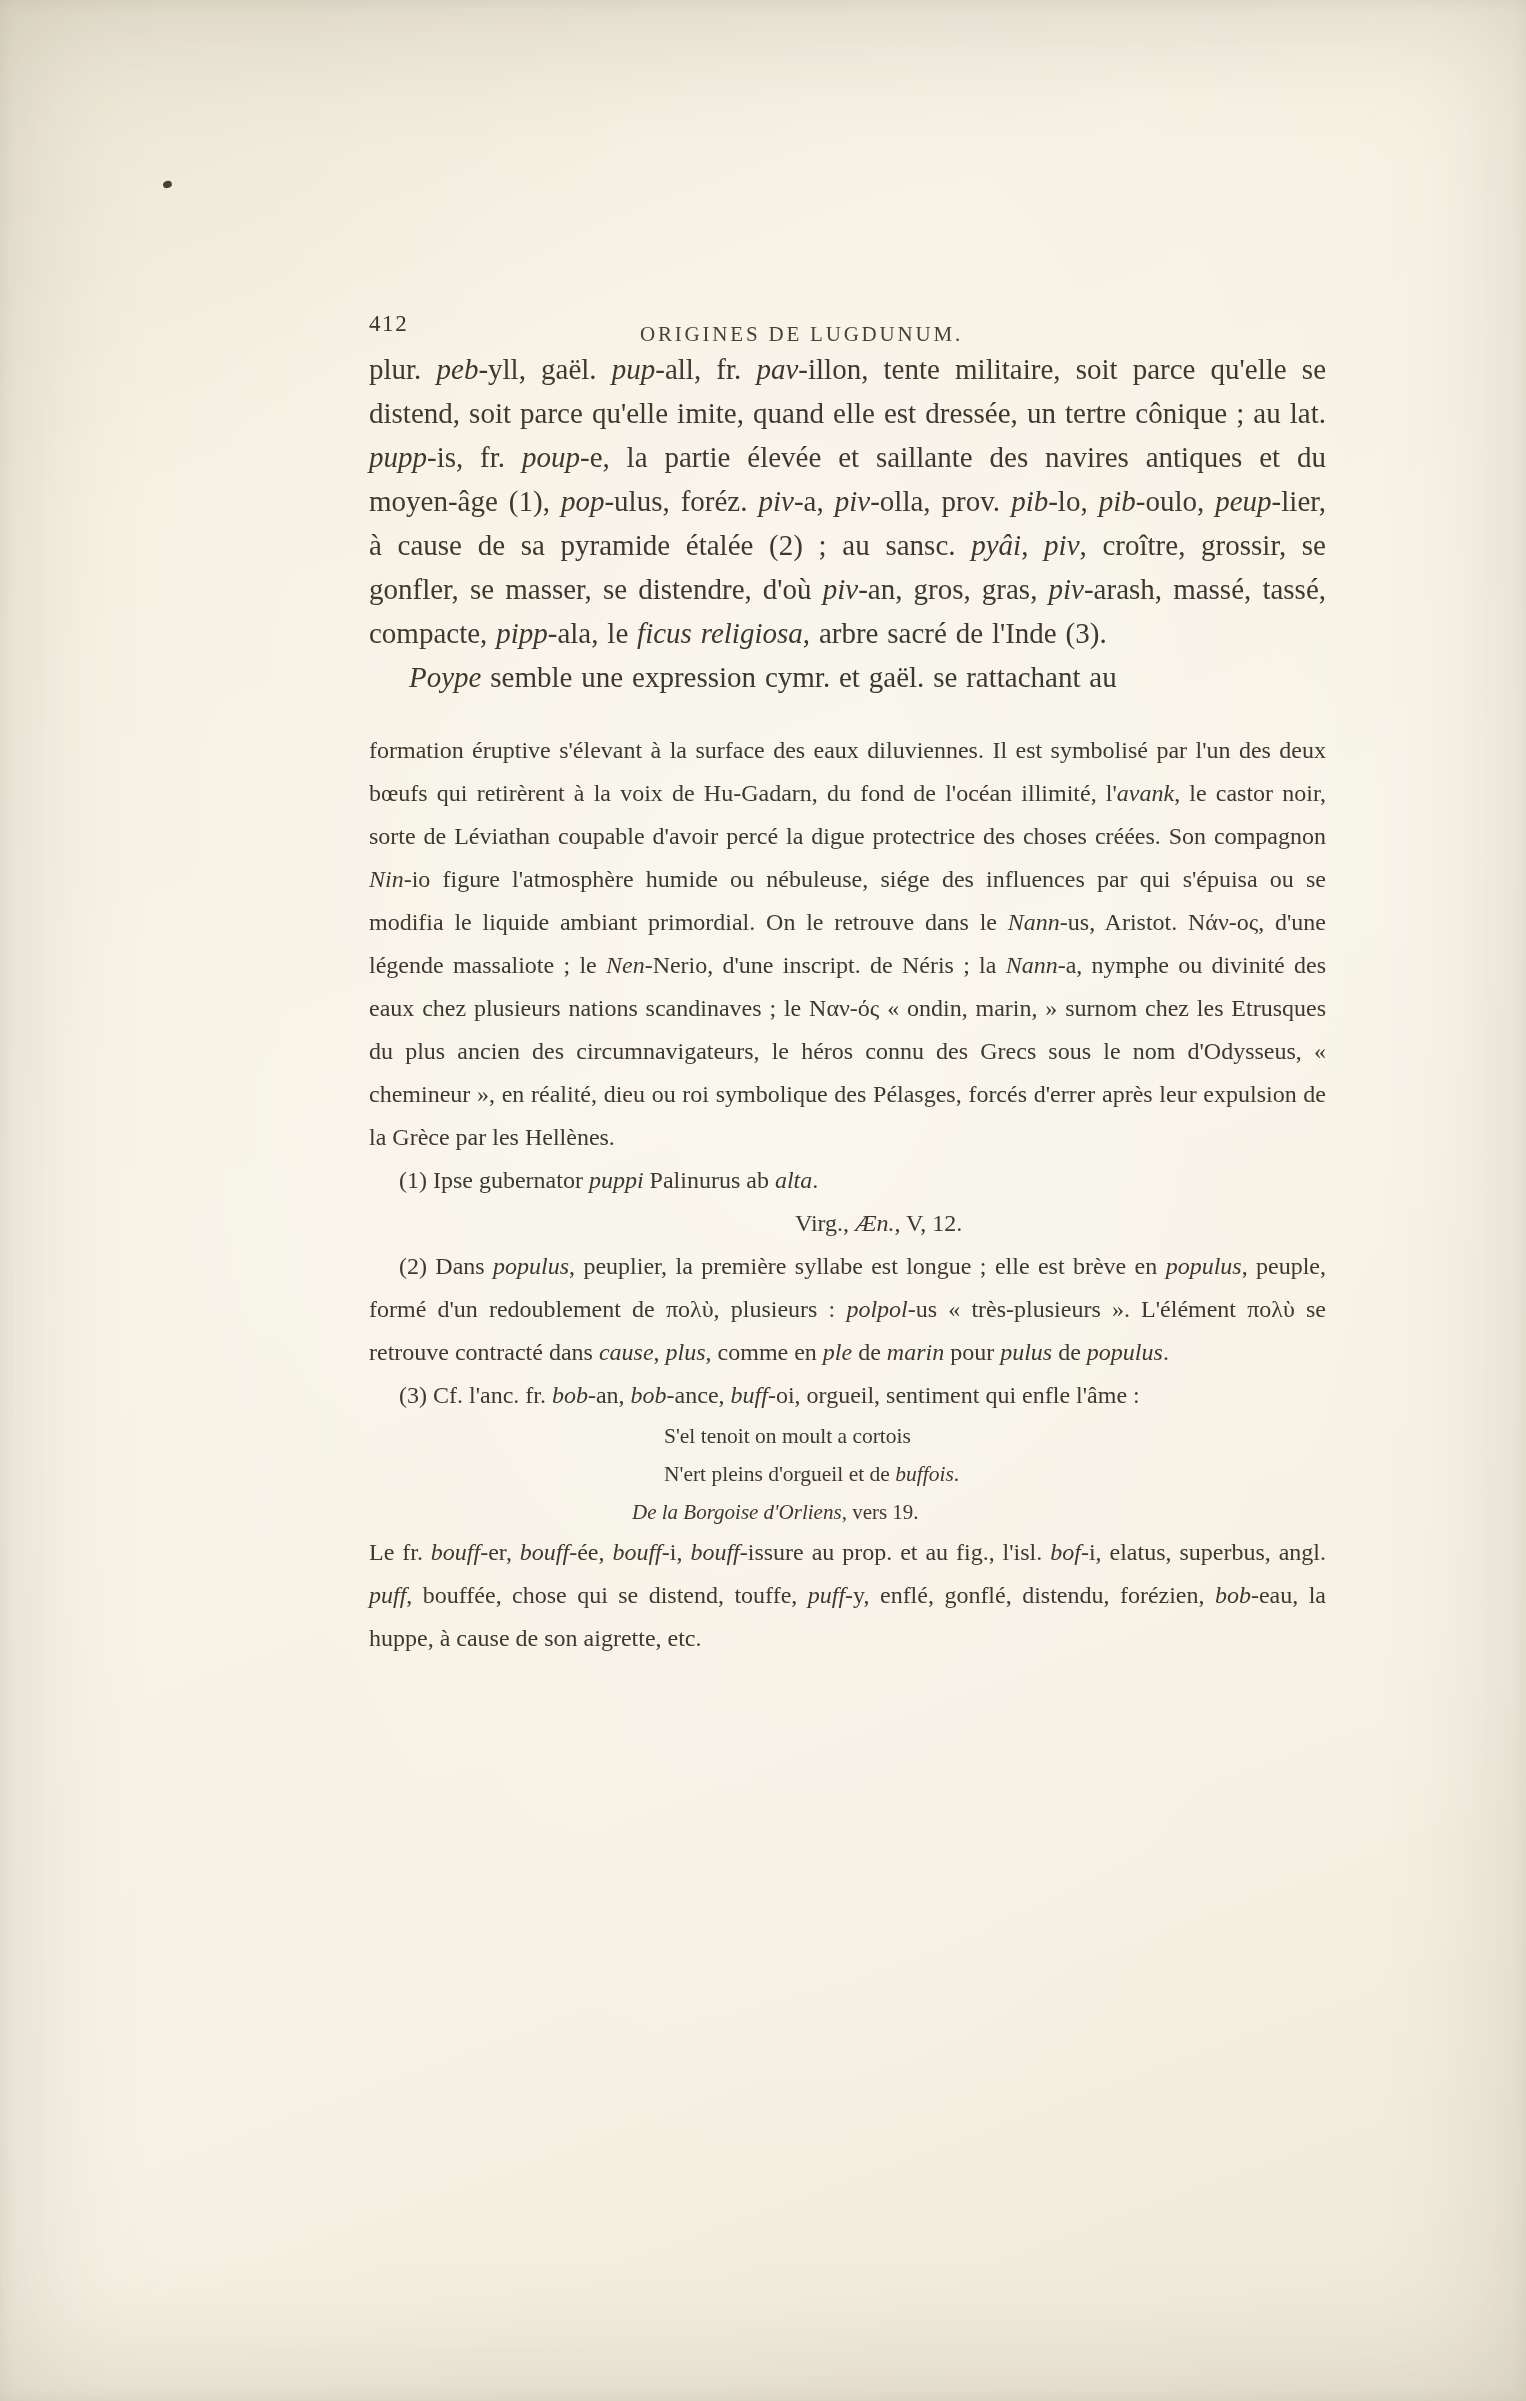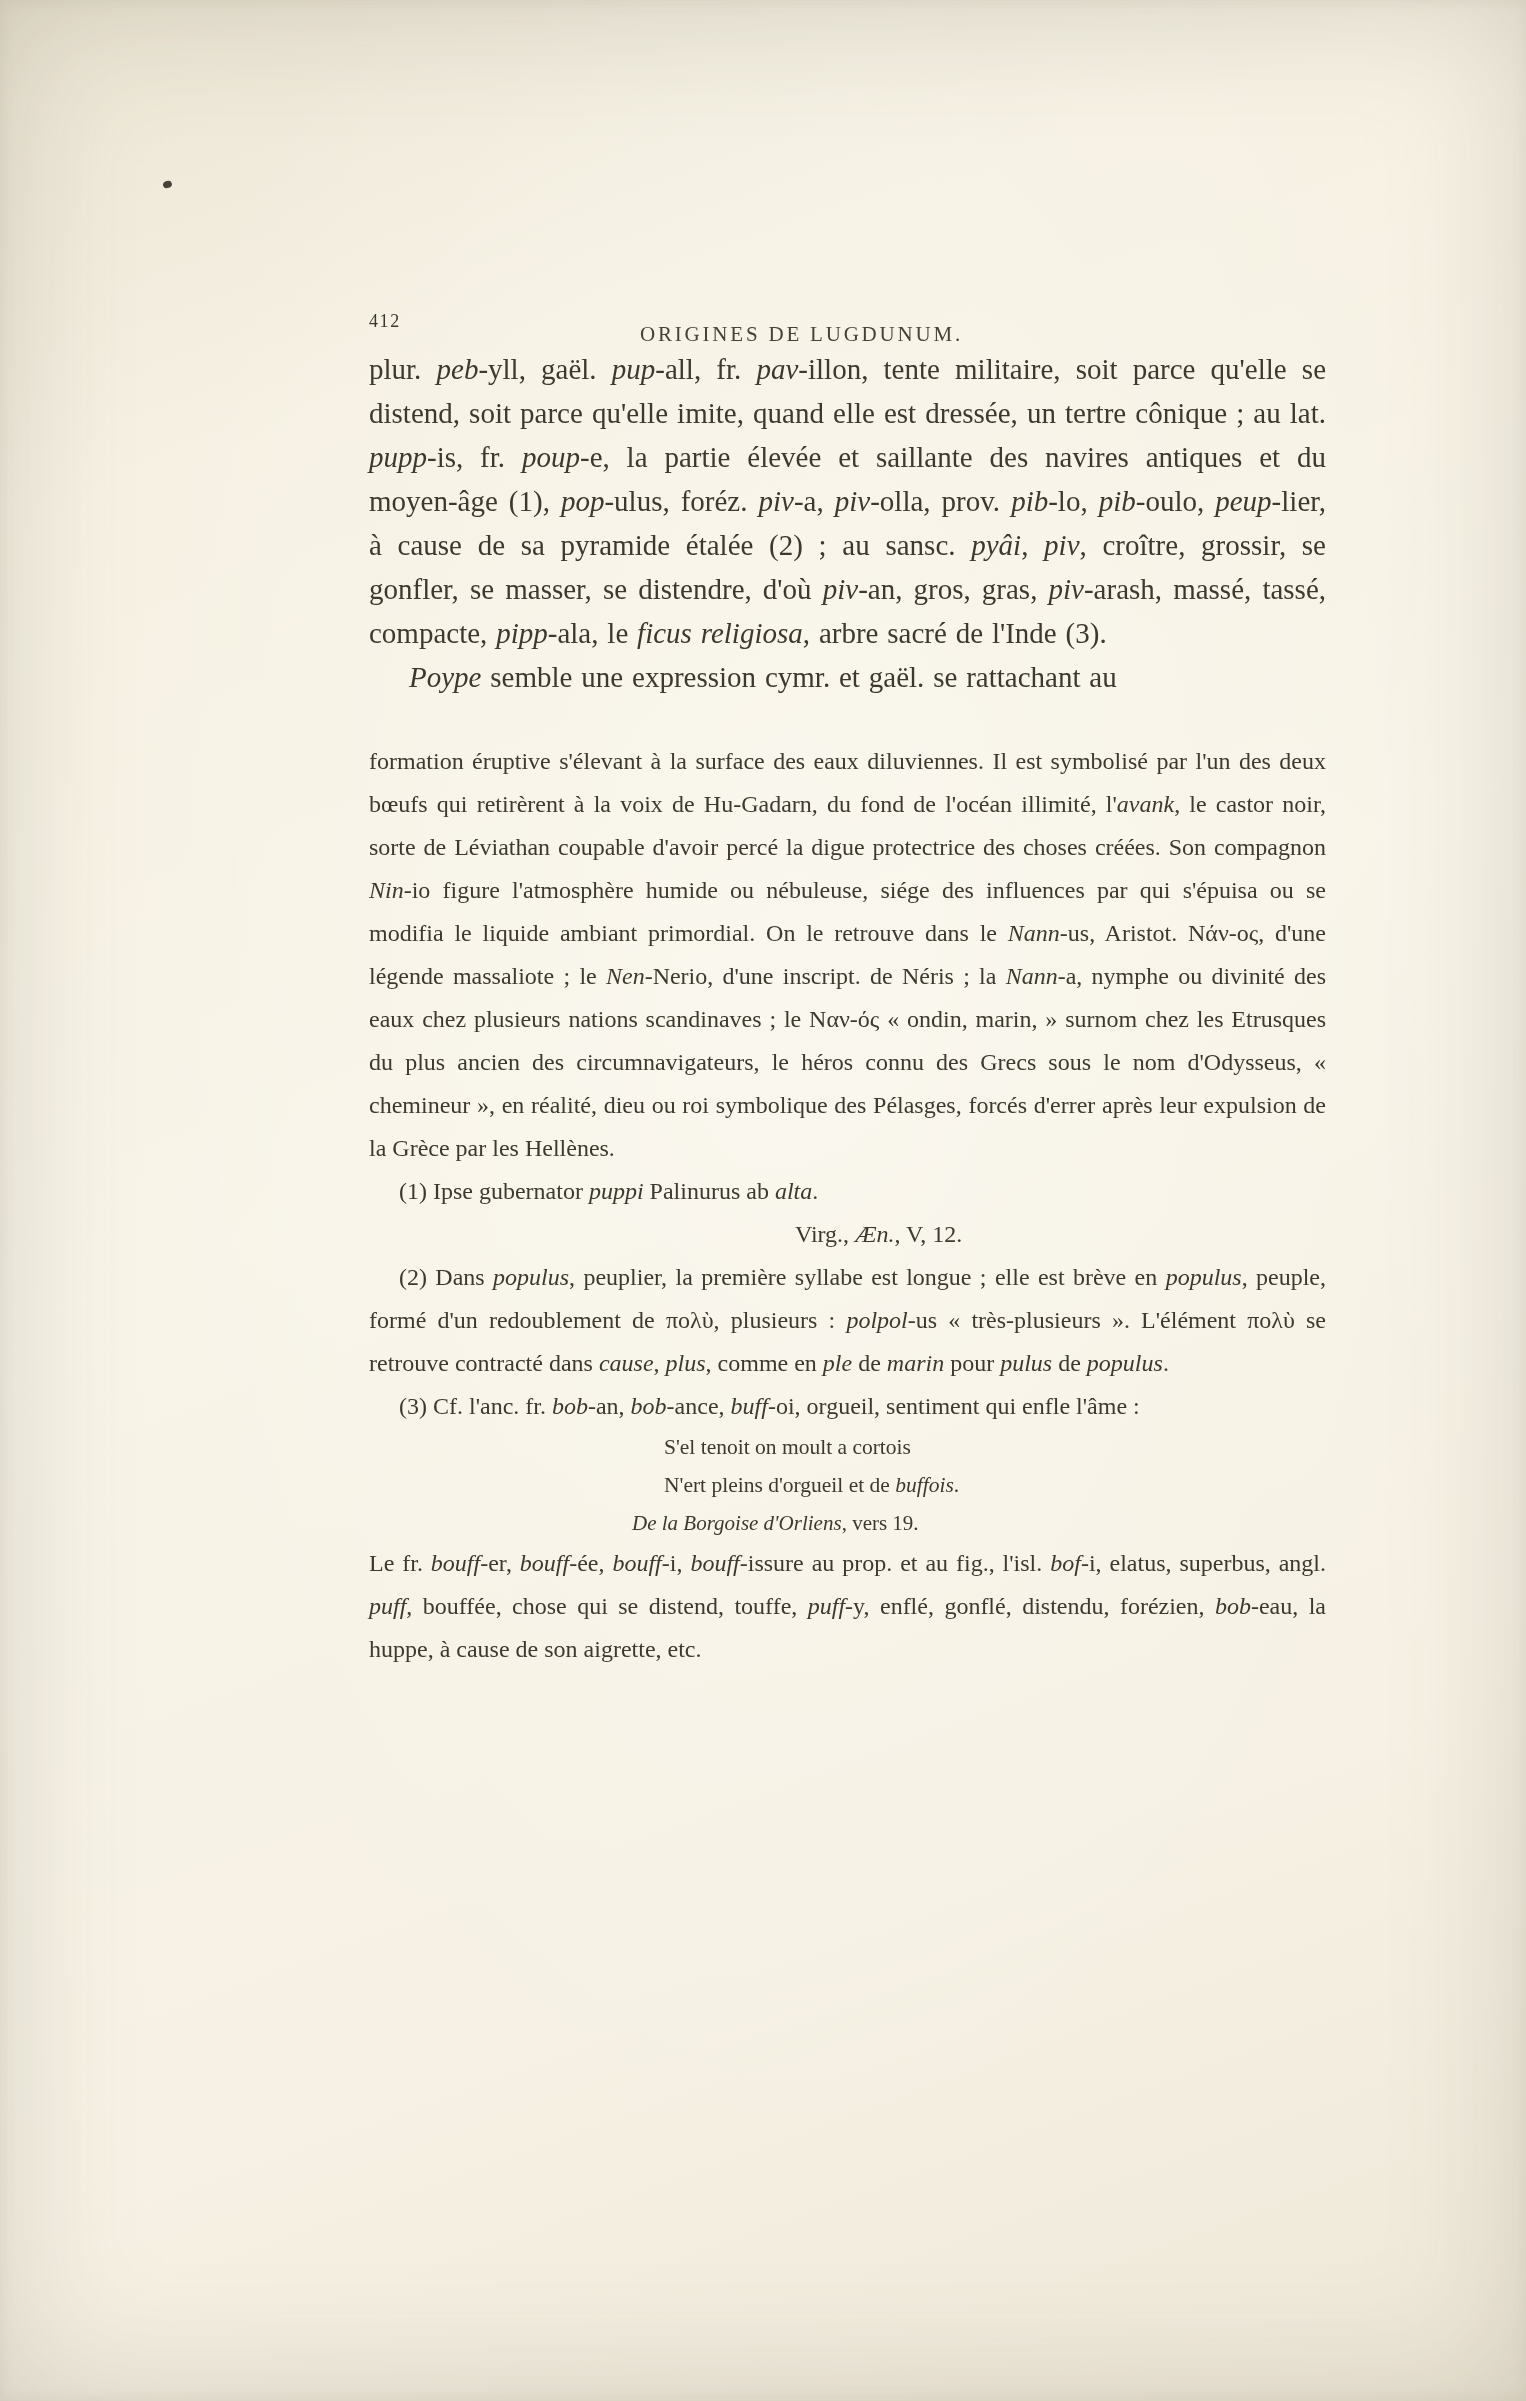--- a/index.html
+++ b/index.html
@@ -23,37 +23,37 @@
     position: absolute; left: 163px; top: 181px;
     width: 8.8px; height: 7.2px; border-radius: 50%;
     background: #37332a; transform: rotate(-20deg); opacity: .92;
   }
   .column {
     position: absolute; left: 369px; top: 309px; width: 957px;
   }
   .header { position: relative; height: 38px; }
   .page-number {
     position: absolute; left: 0; top: 1.6px;
-    font-size: 18px; letter-spacing: 1.6px; color: #3a362b;
+    font-size: 23px; letter-spacing: 1.6px; color: #3a362b;
   }
   .running-title {
     position: absolute; left: 0; right: 0; top: 13px;
     text-align: center; transform: translateX(-46px);
     font-size: 21px; letter-spacing: 2.8px; color: #474233;
     white-space: nowrap;
   }
   .main p {
     margin: 0;
     font-size: 29px; line-height: 44px;
     text-align: justify; word-spacing: 1.6px;
   }
   .p1 { margin-top: 11px; }
   .p2 { text-indent: 40px; }
   .footnotes {
-    margin-top: 41px;
+    margin-top: 30px;
     font-size: 24px; line-height: 43px;
   }
   .footnotes p { margin: 0; text-align: justify; }
   .fn-indent { text-indent: 30px; font-family: Liberation Serif, serif; }
   .fn-cite {
     text-align: left !important; text-indent: 0;
     padding-left: 426px;
   }
   .verse {
     text-align: left !important;

